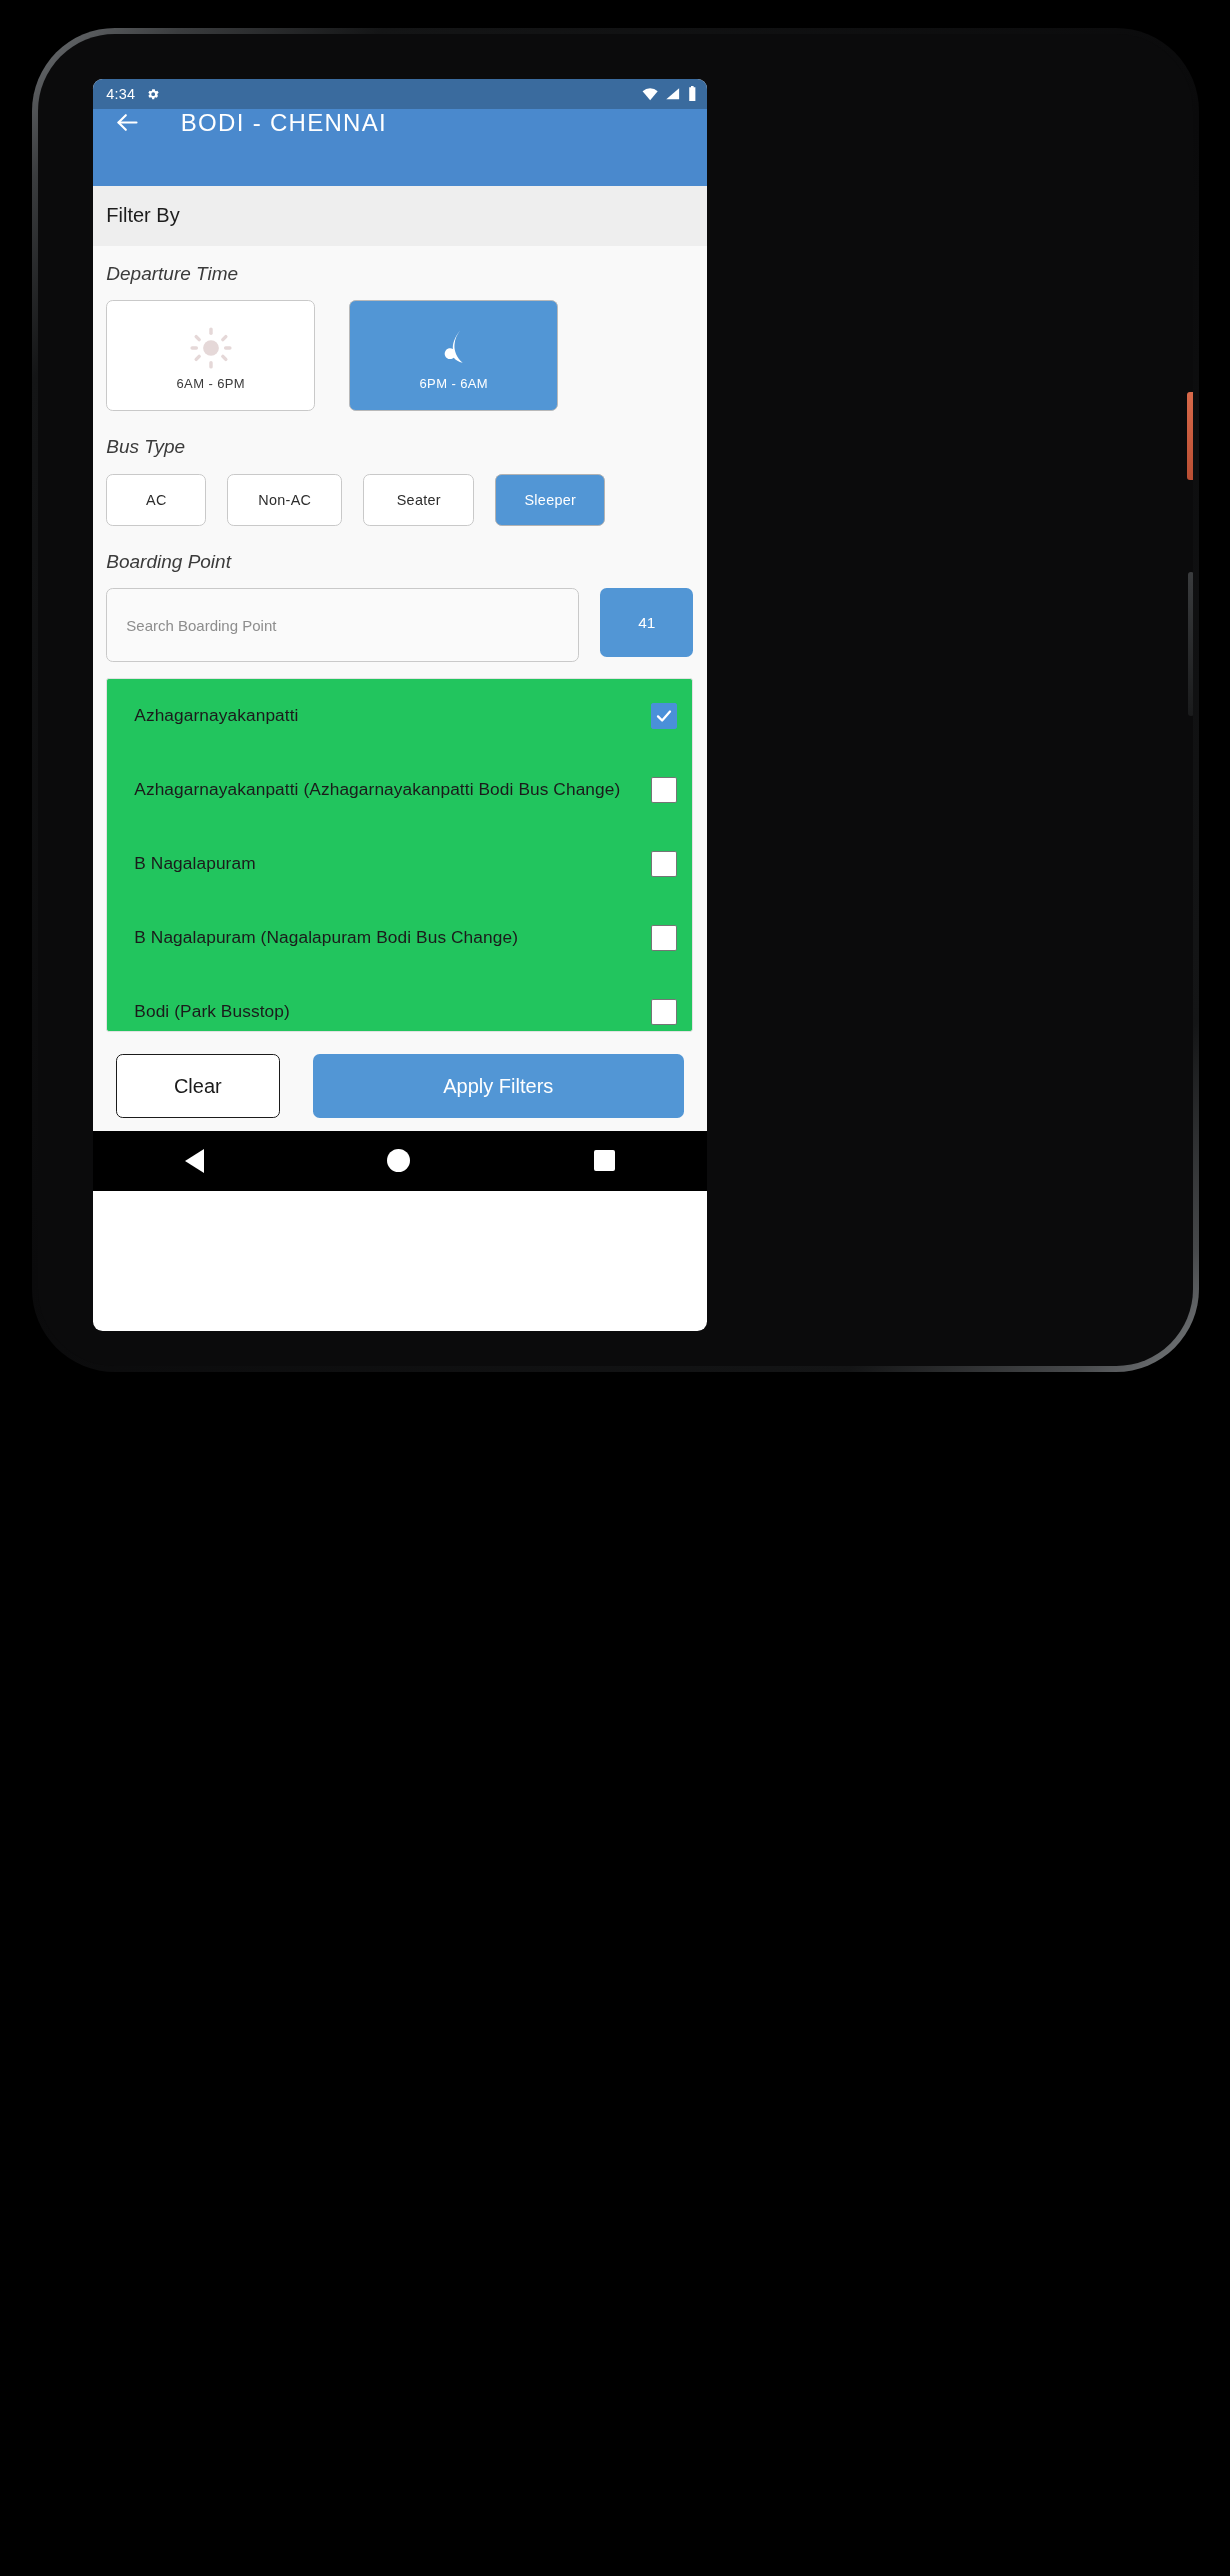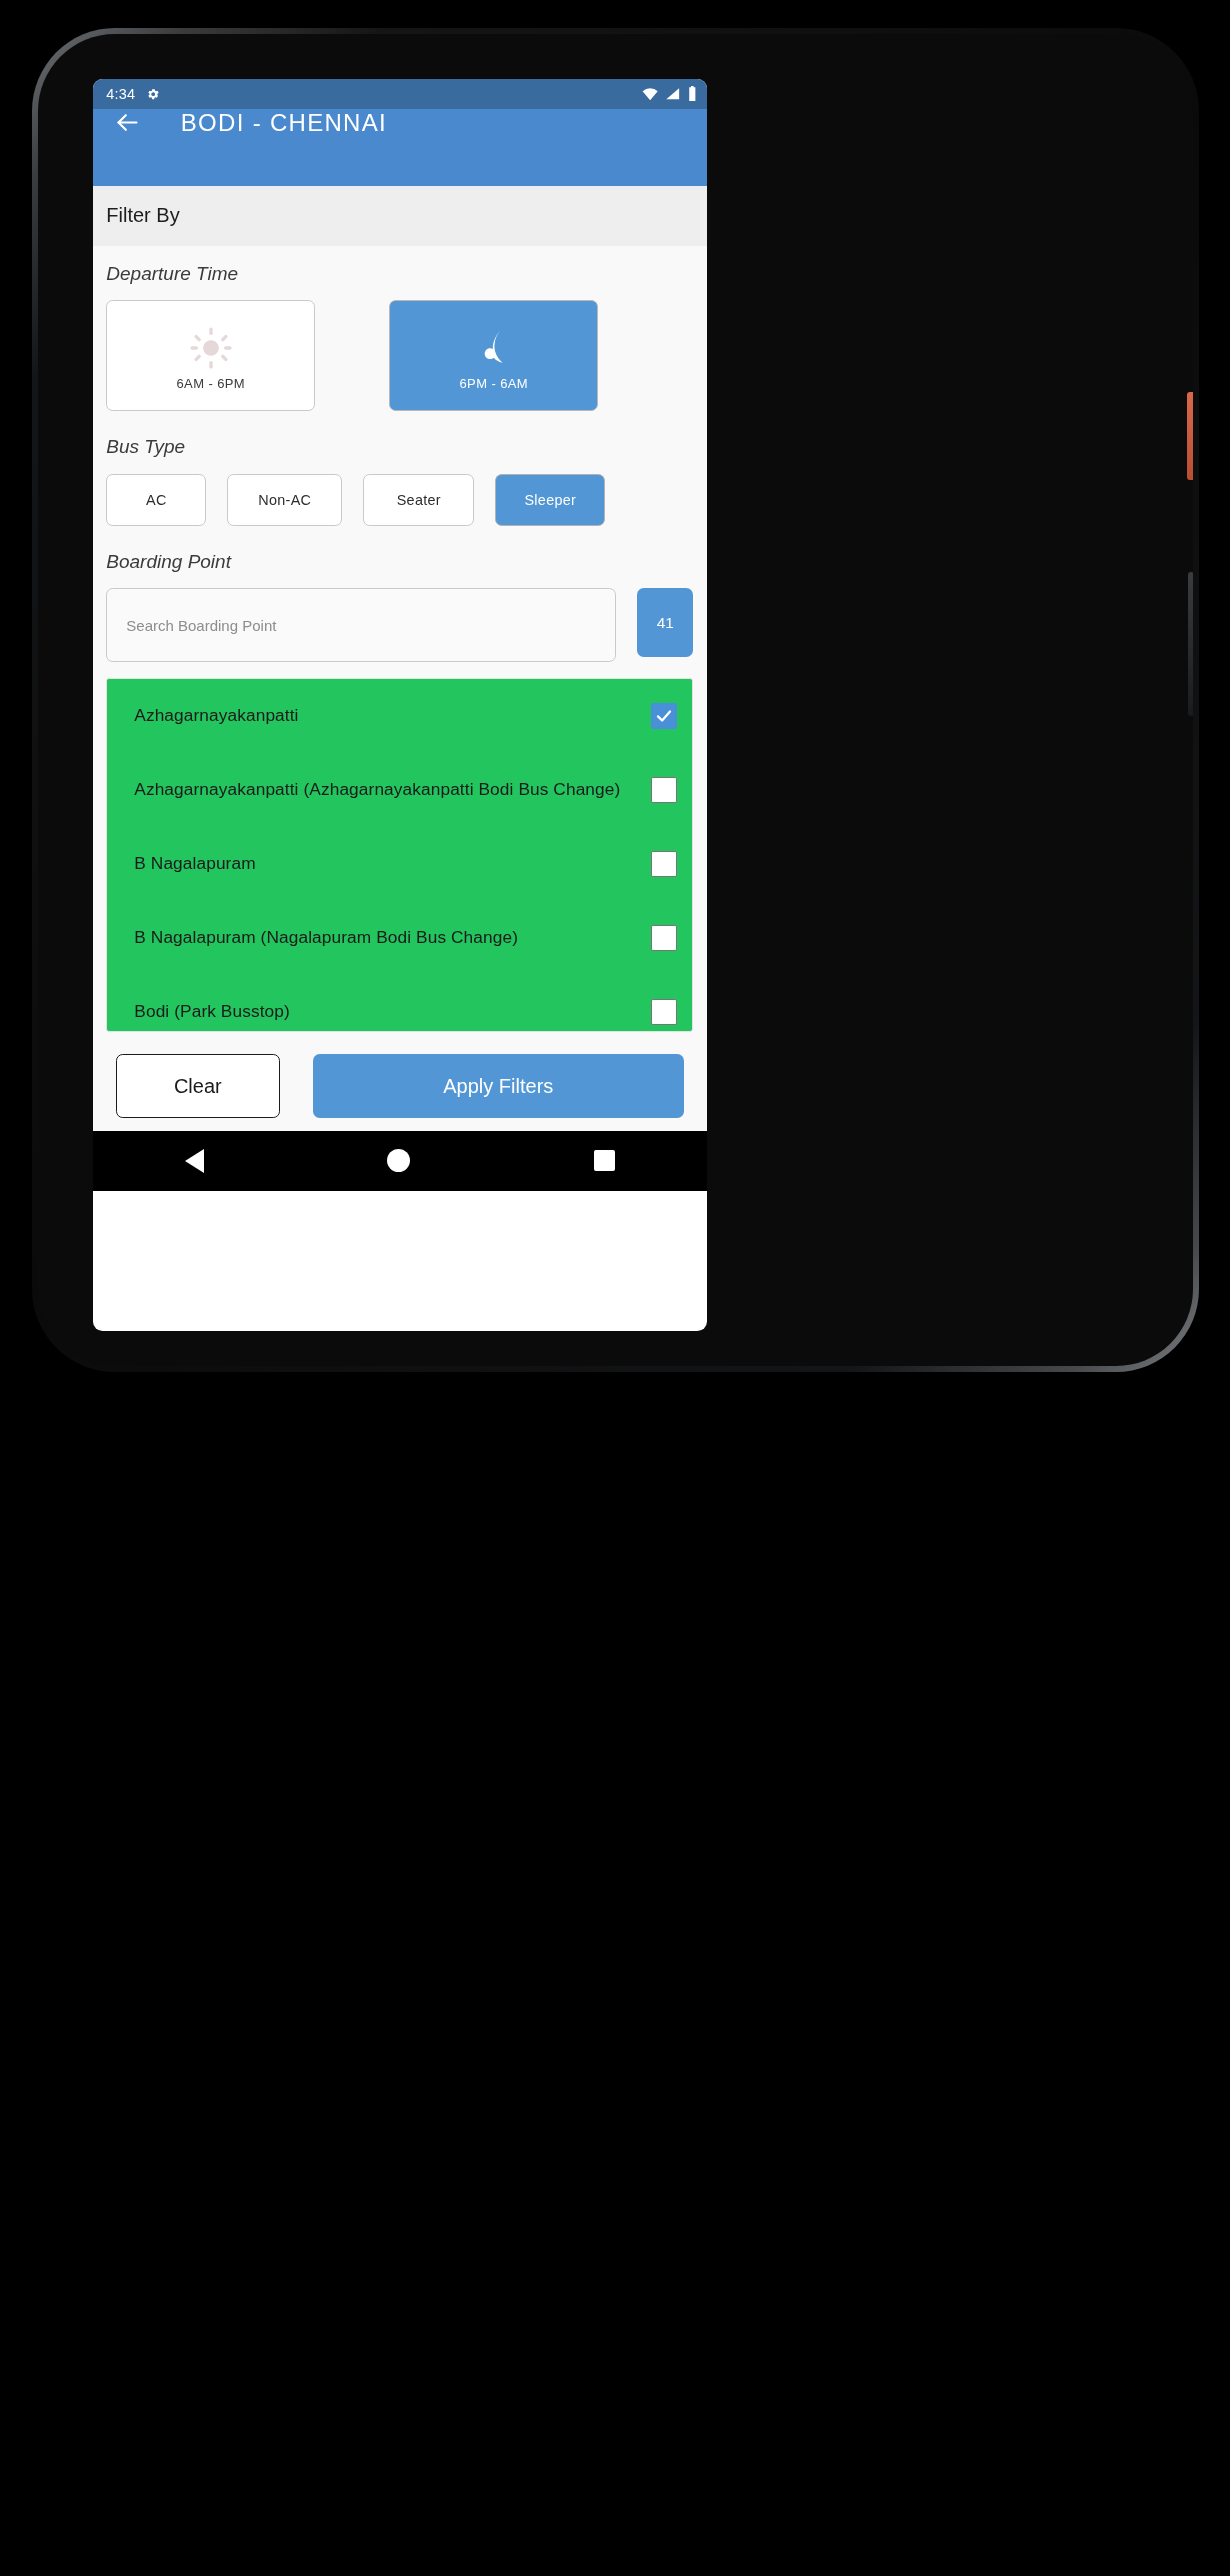--- a/index.html
+++ b/index.html
@@ -116,21 +116,21 @@
 
   
   #departure-cards { display: flex; gap: 34px; margin-bottom: 25px; }
   .dep-card {
     width: 209px; height: 111px; border-radius: 6.7px;
     border: 1px solid #c9c9c9; background: #fff;
     display: flex; flex-direction: column;
     align-items: center; justify-content: center;
     cursor: pointer;
   }
-  .dep-card.selected { background: #5296d5; border-color: #b9b9b9; margin-left: 40px; }
+  .dep-card.selected { background: #5296d5; border-color: #b9b9b9; }
   .dep-icon { height: 54px; display: flex; align-items: center; justify-content: center; }
   .dep-label { font-size: 13px; color: #3b3b3b; margin-top: 1.9px; letter-spacing: 0.4px; }
   .dep-card.selected .dep-label { color: #ffffff; }
 
   
   #bustype-chips { display: flex; gap: 21px; margin-bottom: 25px; }
   .chip {
     height: 52px; border-radius: 6.7px; border: 1px solid #c9c9c9;
     background: #fff; display: flex; align-items: center; justify-content: center;
     padding: 0 19px; font-size: 14.4px; color: #2d2d2d; cursor: pointer;
@@ -145,21 +145,21 @@
   
   #boarding-row { display: flex; gap: 21px; align-items: stretch; margin-bottom: 15.4px; }
   #search-input {
     flex: 1 1 auto; height: 74px; border-radius: 6.7px;
     border: 1px solid #c9c9c9; background: #fafafa;
     font-size: 15px; color: #8d8d8d; padding: 0 19px;
     font-family: "Liberation Sans", sans-serif;
   }
   #search-input::placeholder { color: #8d8d8d; }
   #count-badge {
-    width: 56px; height: 69px; border-radius: 6.7px;
+    width: 93px; height: 69px; border-radius: 6.7px;
     background: #5296d5; color: #fff;
     display: flex; align-items: center; justify-content: center;
     font-size: 15.4px; cursor: pointer;
   }
 
   
   #boarding-list {
     background: #22c55e; border: 1px solid #e2e2e2;
     border-radius: 2.9px;
     height: 354px; overflow: hidden;

